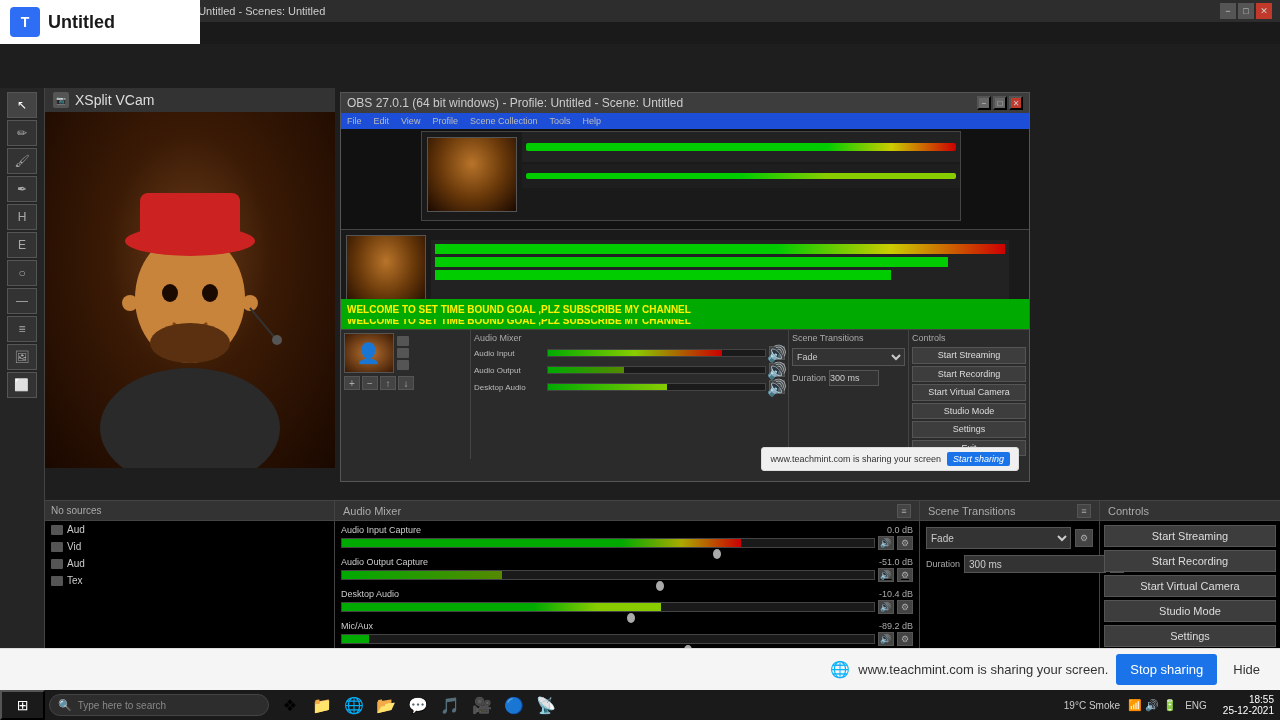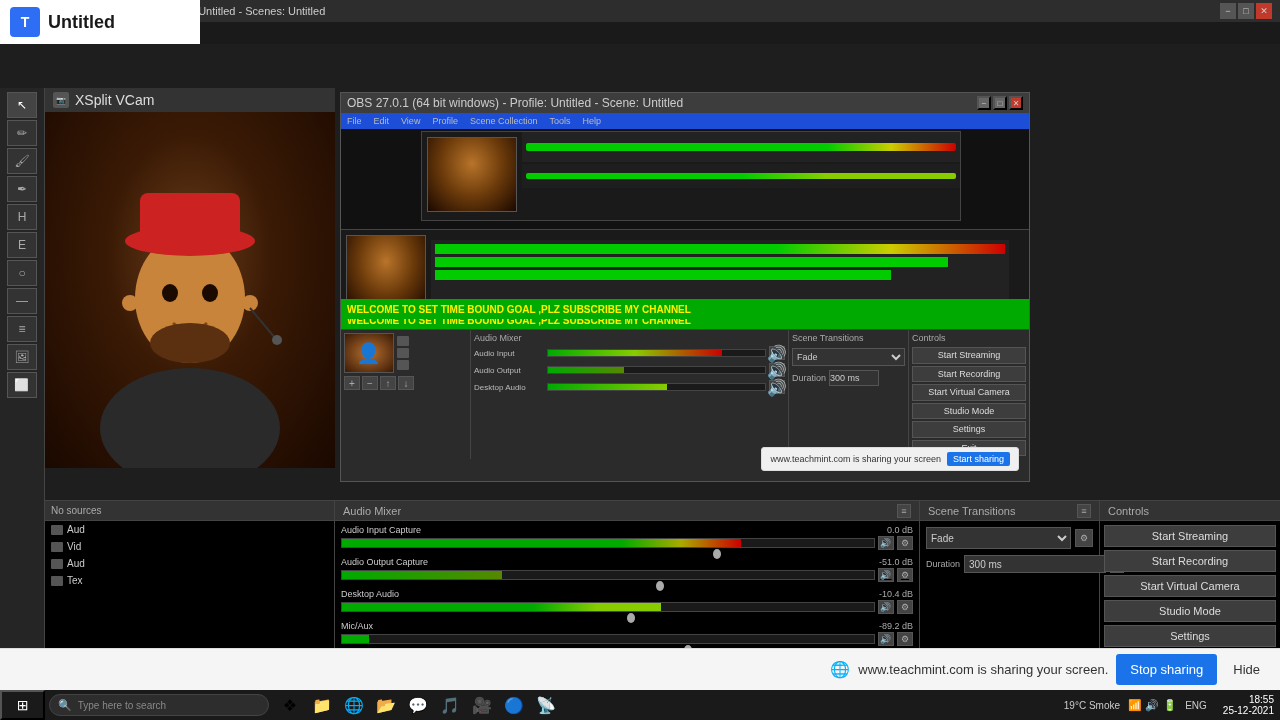--- a/index.html
+++ b/index.html
@@ -511,21 +511,21 @@
               <span style="color:#bbb;font-size:8px;width:70px;">Desktop Audio</span>
               <div style="flex:1;height:8px;background:#1a1a1a;border:1px solid #444;overflow:hidden;">
                 <div style="width:55%;height:100%;background:linear-gradient(to right,#00aa00,#88cc00);"></div>
               </div>
               <div style="width:16px;height:14px;background:#444;border:1px solid #555;display:flex;align-items:center;justify-content:center;cursor:pointer;">🔊</div>
             </div>
           </div>
 
           <div style="position:absolute;bottom:10px;right:10px;background:#f0f0f0;padding:4px 8px;border-radius:3px;display:flex;align-items:center;gap:6px;font-size:9px;color:#333;border:1px solid #ddd;">
             <span>www.teachmint.com is sharing your screen</span>
-            <div style="background:#1a73e8;color:white;padding:2px 6px;border-radius:2px;cursor:pointer;font-size:9px;">Start sharing</div>
+            <div style="background:#1a73e8;color:white;padding:2px 6px;border-radius:2px;cursor:pointer;font-size:9px;font-style:italic;">Start sharing</div>
           </div>
         </div>
 
         <div style="width:120px;padding:3px;border-right:1px solid #444;">
           <div style="color:#aaa;font-size:9px;margin-bottom:3px;">Scene Transitions</div>
           <select style="width:100%;height:18px;background:#333;color:#ccc;font-size:9px;border:1px solid #555;">
             <option>Fade</option>
           </select>
           <div style="display:flex;align-items:center;gap:3px;margin-top:4px;">
             <span style="color:#aaa;font-size:9px;">Duration</span>

